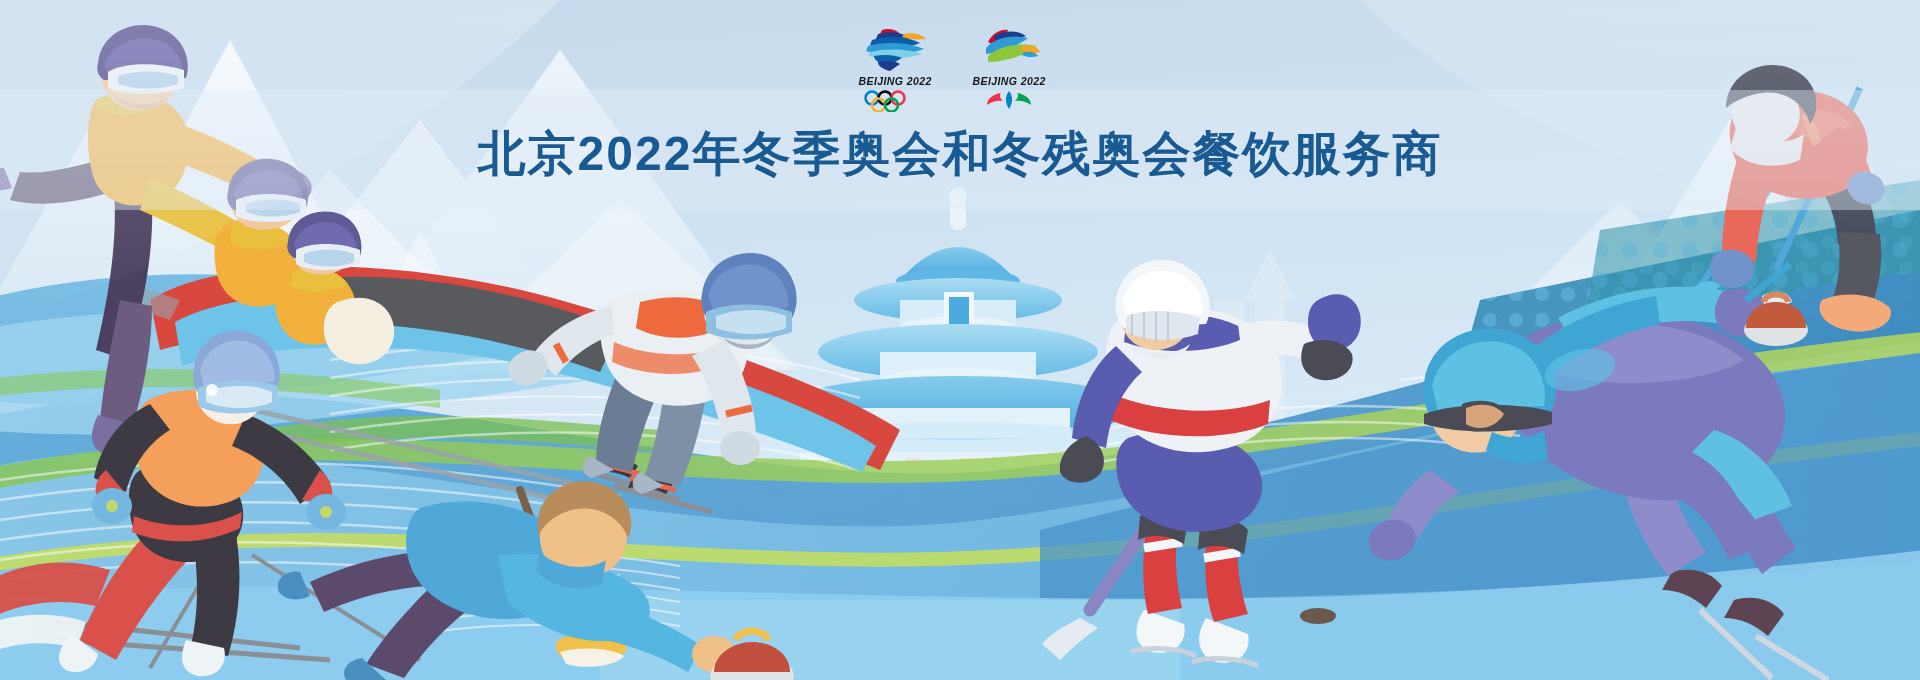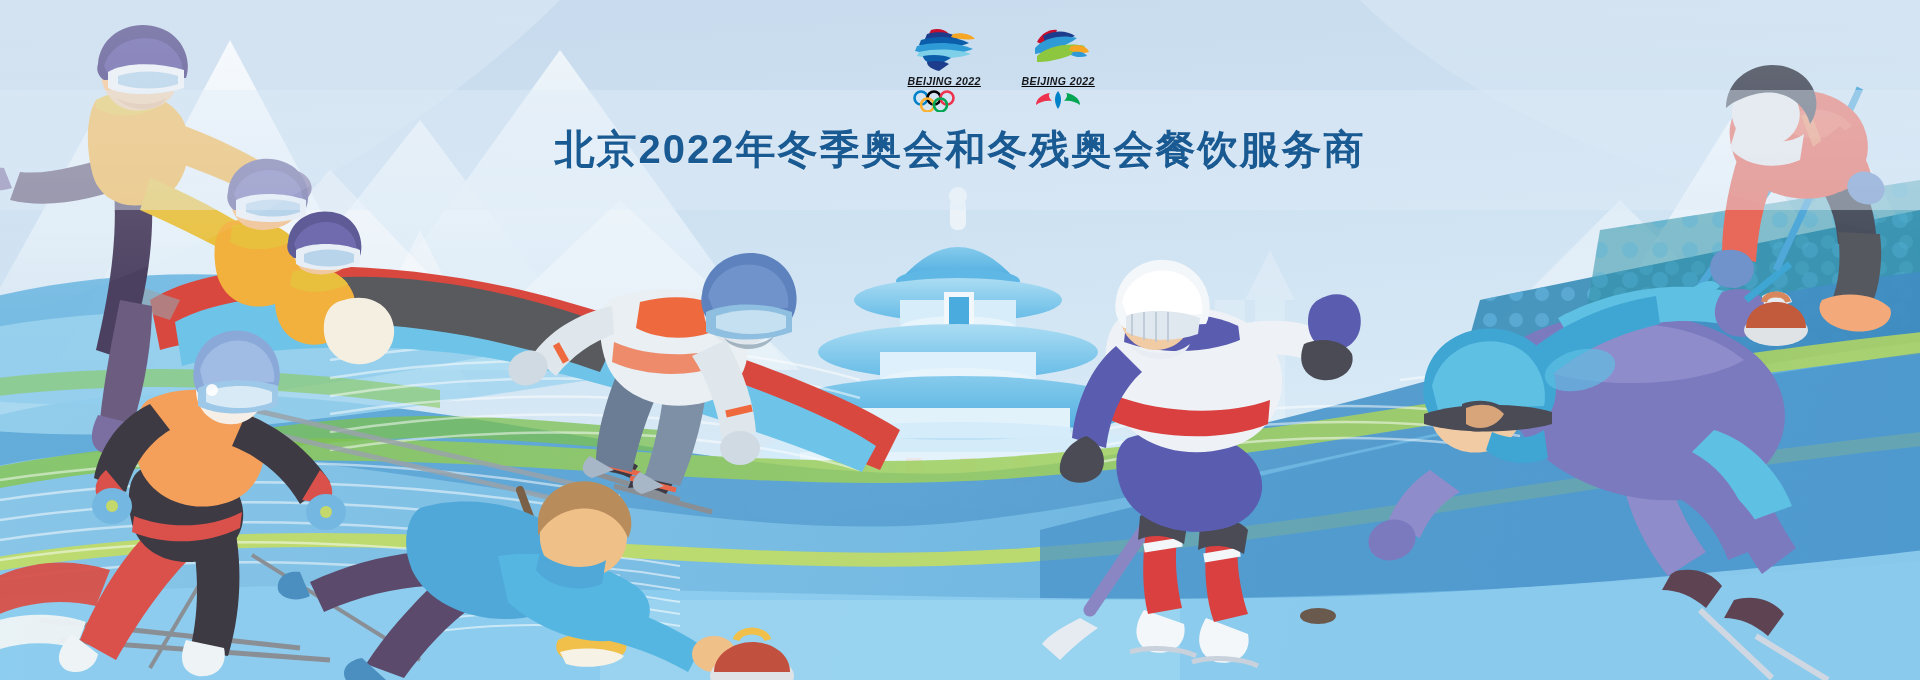--- a/index.html
+++ b/index.html
@@ -10,40 +10,40 @@
     background:#cfe0f0;
   }
   #banner{
     position:relative; width:1920px; height:680px; overflow:hidden;
     background:linear-gradient(175deg,#c9dcef 0%,#cfe2f2 35%,#d6e8f5 65%,#cde0f1 100%);
   }
   .svglayer{ position:absolute; left:0; top:0; }
 
   
   #logo-block{
-    position:absolute; left:901px; top:26px; width:200px; height:92px;
-    display:flex; gap:28px; align-items:flex-start; z-index:40;text-decoration:underline;
+    position:absolute; left:852px; top:26px; width:200px; height:92px;
+    display:flex; gap:28px; align-items:flex-start; z-index:40;
   }
   .logo-unit{ width:86px; display:flex; flex-direction:column; align-items:center; }
   .logo-mark{ height:48px; width:86px; }
   .logo-word{
     font-family:"Liberation Sans","DejaVu Sans",sans-serif;
     font-size:11px; font-weight:700; font-style:italic;
     letter-spacing:.4px; color:#15161a; line-height:1;
     margin-top:2px; white-space:nowrap; transform:scaleX(.96);
   }
   .logo-rings{ height:22px; width:70px; margin-top:3px; }
   .logo-agitos{ height:22px; width:52px; margin-top:3px; }
 
   
   #page-title{
     position:absolute; left:0; top:122px; width:1920px;
     text-align:center; z-index:45;
     font-family:"Liberation Sans","DejaVu Sans",sans-serif;
-    font-size:40px; font-weight:700; letter-spacing:2px;
+    font-size:48px; font-weight:700; letter-spacing:2px;
     color:#1a5a92; white-space:nowrap;
     text-shadow:0 1px 0 rgba(255,255,255,.35);
   }
 </style>
 </head>
 <body>
 
 <div id="banner">
 
   <svg class="svglayer" width="1920" height="680" viewBox="0 0 1920 680" aria-hidden="true">

